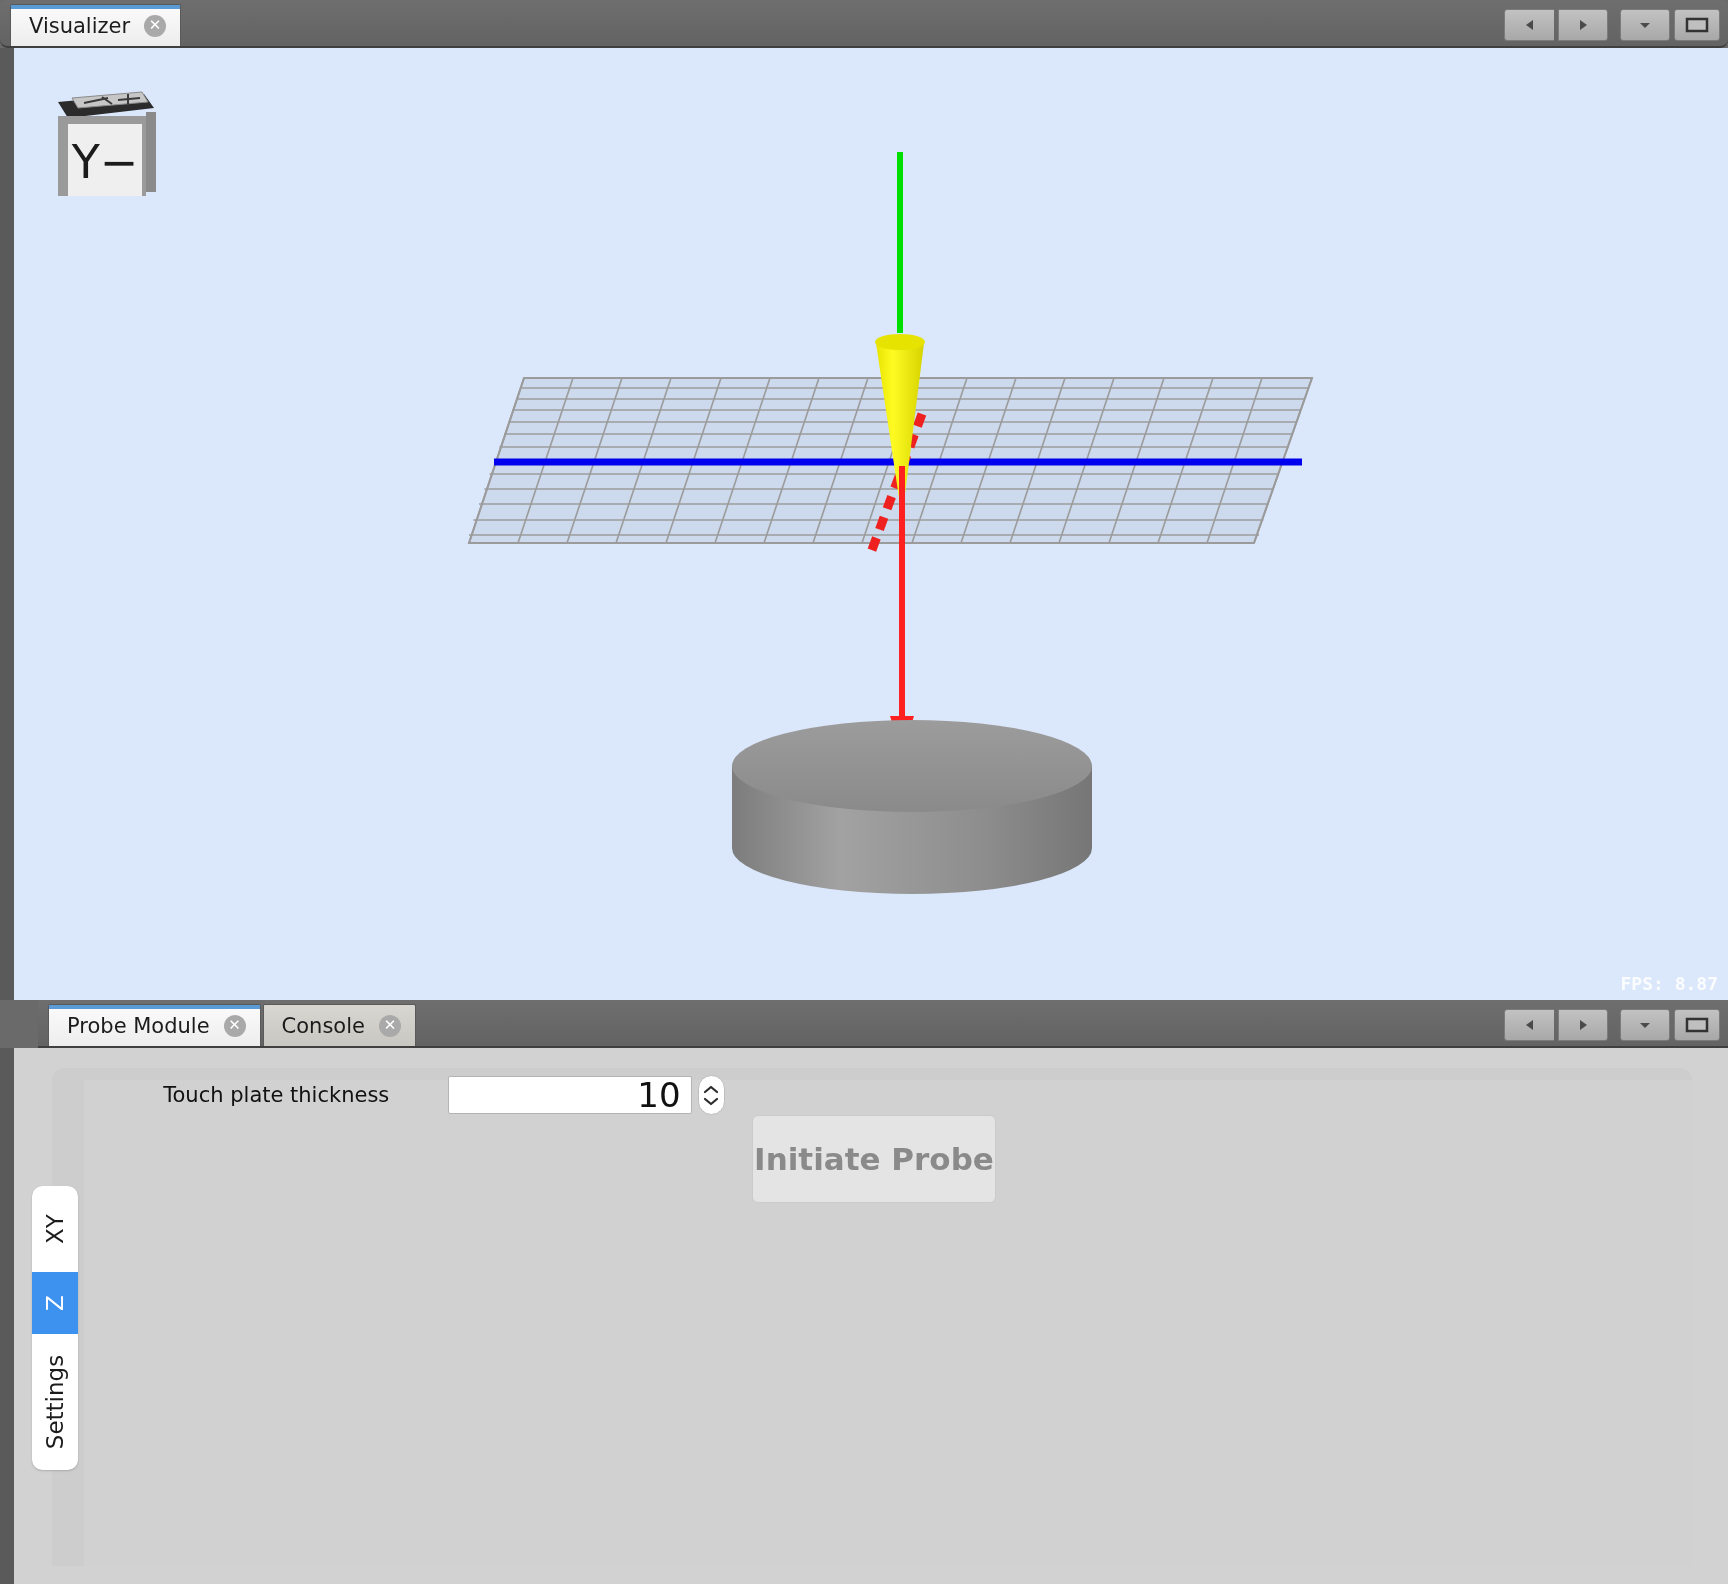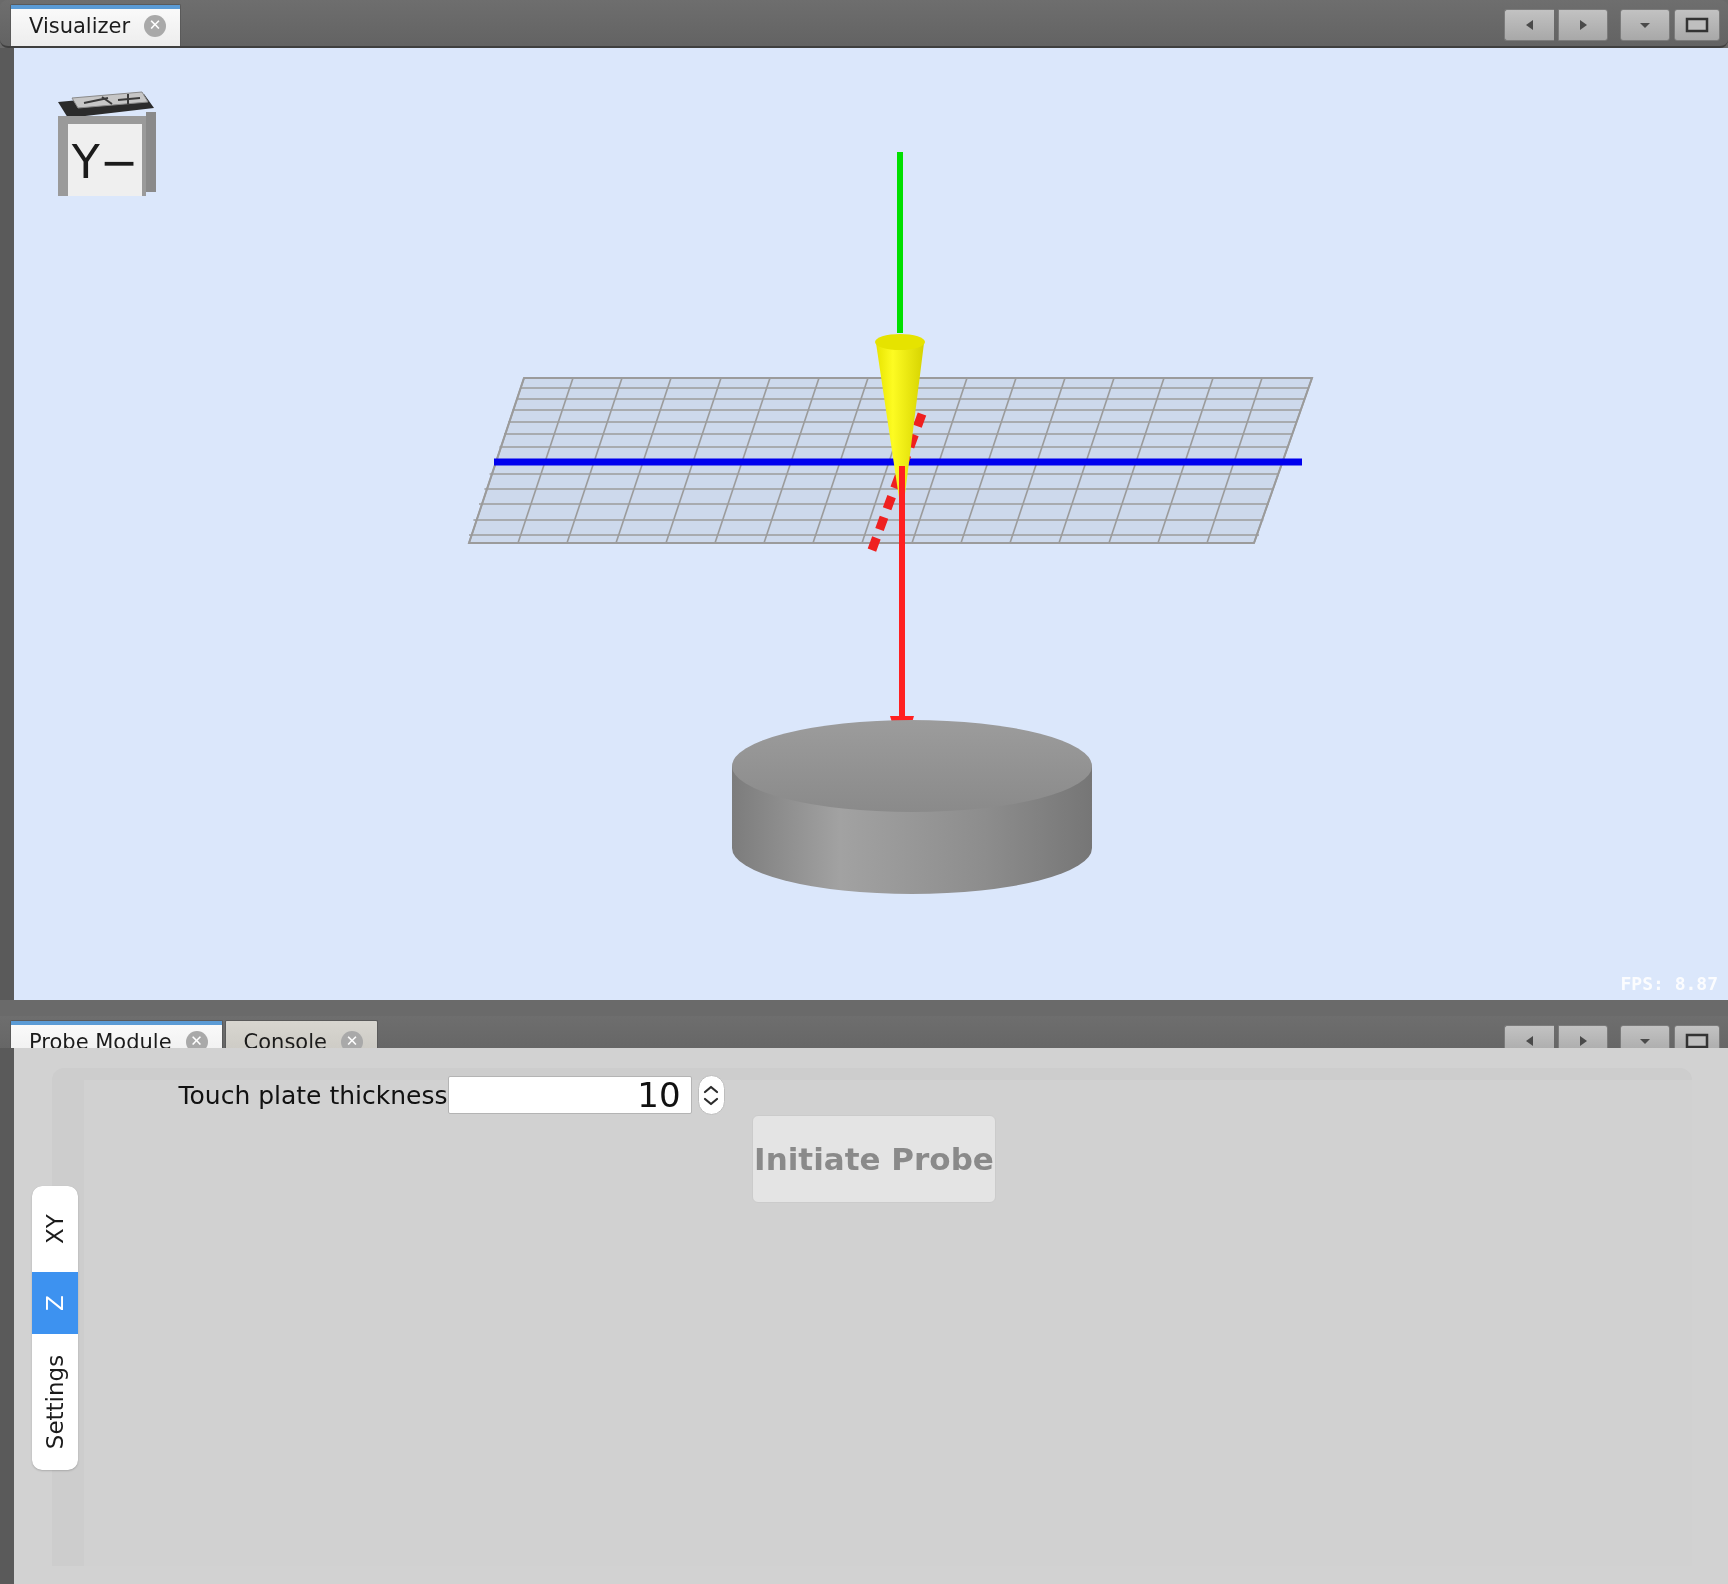--- a/index.html
+++ b/index.html
@@ -80,21 +80,21 @@
 
   .fps {
     position: absolute; right: 10px; bottom: 6px;
     color: #ffffff; font-size: 18px; font-weight: bold;
     font-family: "DejaVu Sans Mono", "Liberation Mono", monospace;
     opacity: .9;
   }
 
   
   #probe-panel { position: absolute; left: 0; top: 1000px; width: 1728px; height: 584px; }
-  #probe-bar { top: 16px; }
+  #probe-bar { top: 0; margin-left: 38px; }
   #probe-body {
     position: absolute; left: 14px; top: 48px; width: 1714px; height: 536px;
     background: #d2d2d2;
   }
   #probe-left-gutter {
     position: absolute; left: 0; top: 48px; width: 14px; height: 536px; background: #5a5a5a;
   }
 
   
   #vrail {
@@ -127,22 +127,22 @@
   }
   #card-inner {
     position: absolute; left: 32px; top: 12px; right: 0; bottom: 0;
     background: #d1d1d1;
   }
 
   .form-row {
     position: absolute; display: flex; align-items: center;
   }
   .form-label {
-    font-size: 25px; color: #111; white-space: nowrap;
-    text-align: right;
+    font-size: 21px; color: #111; white-space: nowrap;
+    text-align: center;
   }
   .num-input {
     width: 244px; height: 38px;
     background: #ffffff;
     border: 1px solid #b4b4b4;
     border-radius: 2px;
     font-size: 34px; color: #111;
     text-align: right;
     padding: 0 10px;
     font-family: "DejaVu Sans", "Liberation Sans", sans-serif;

